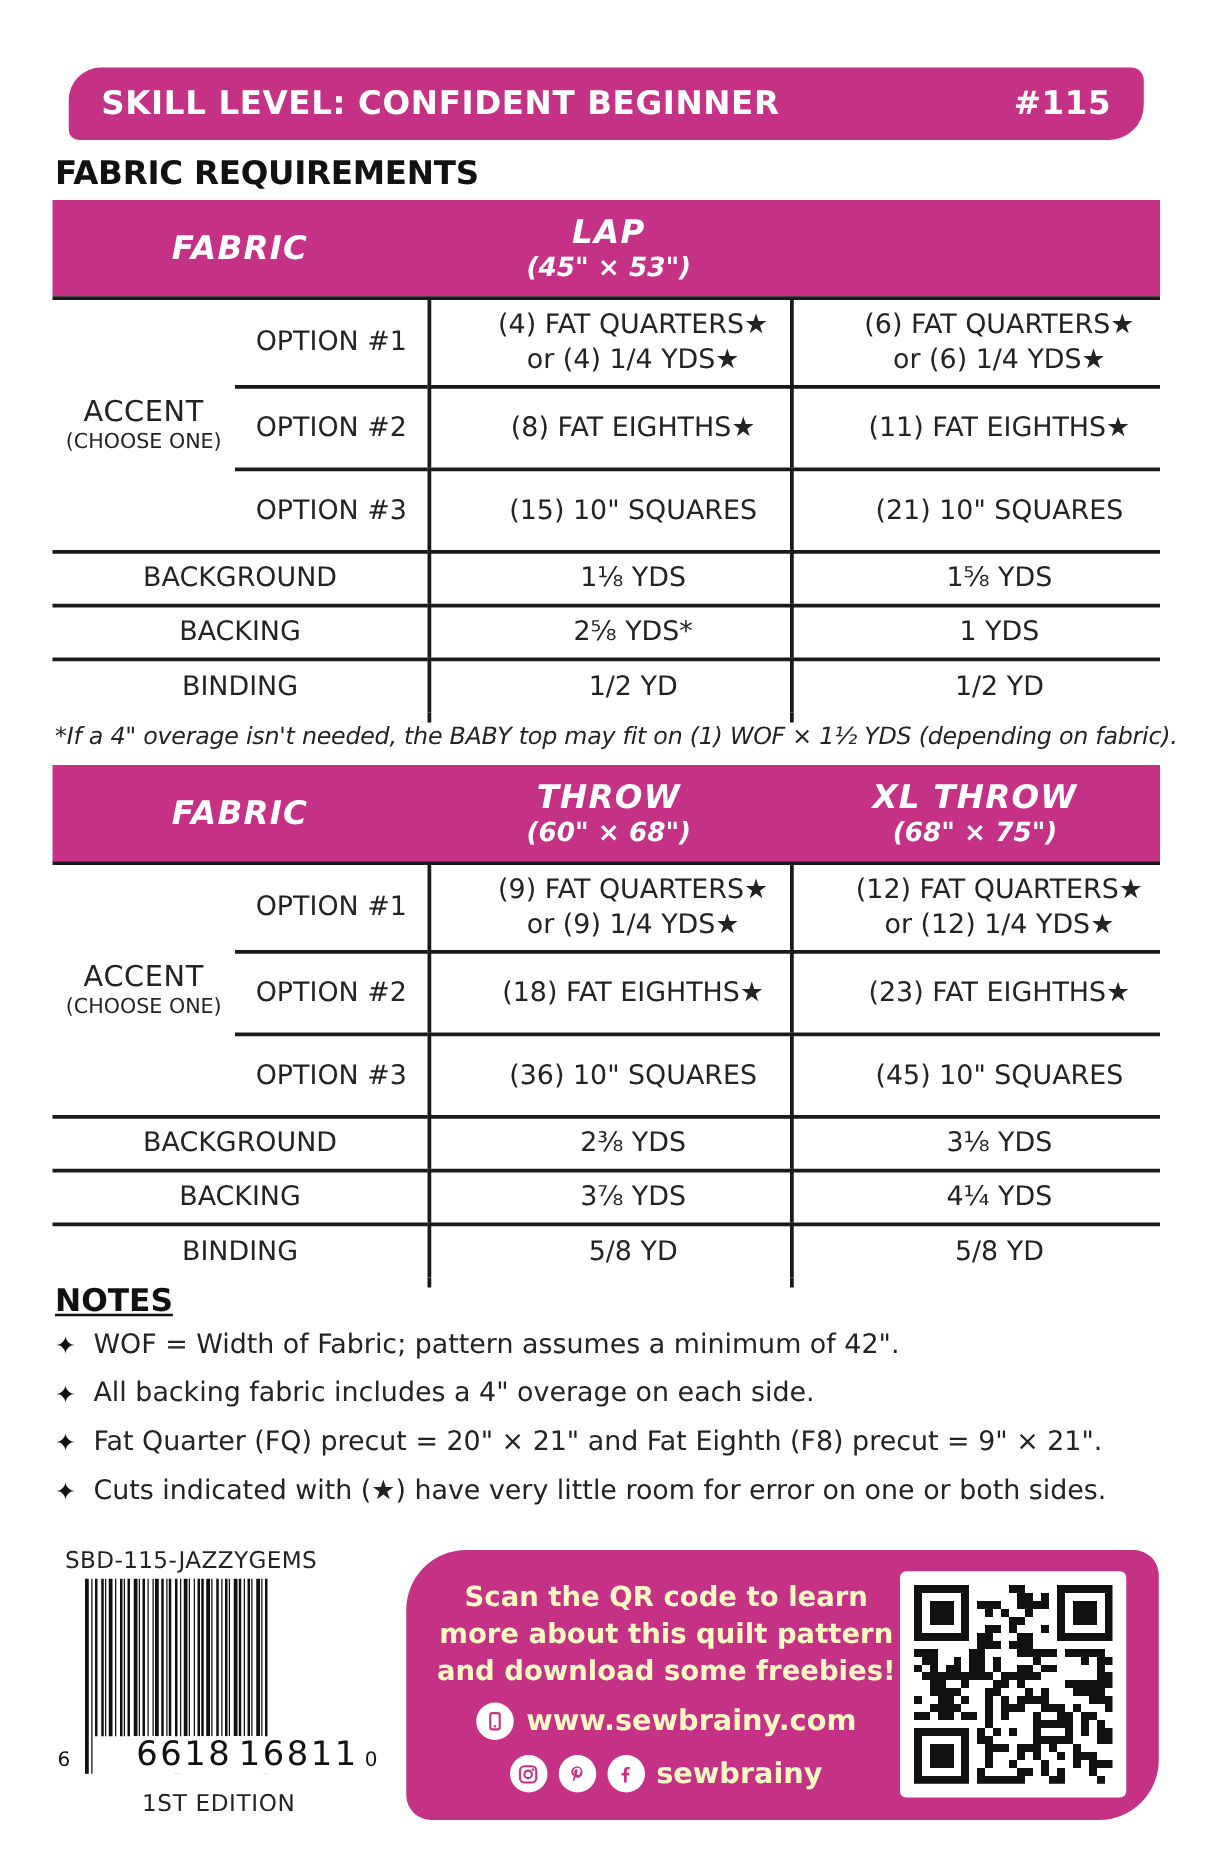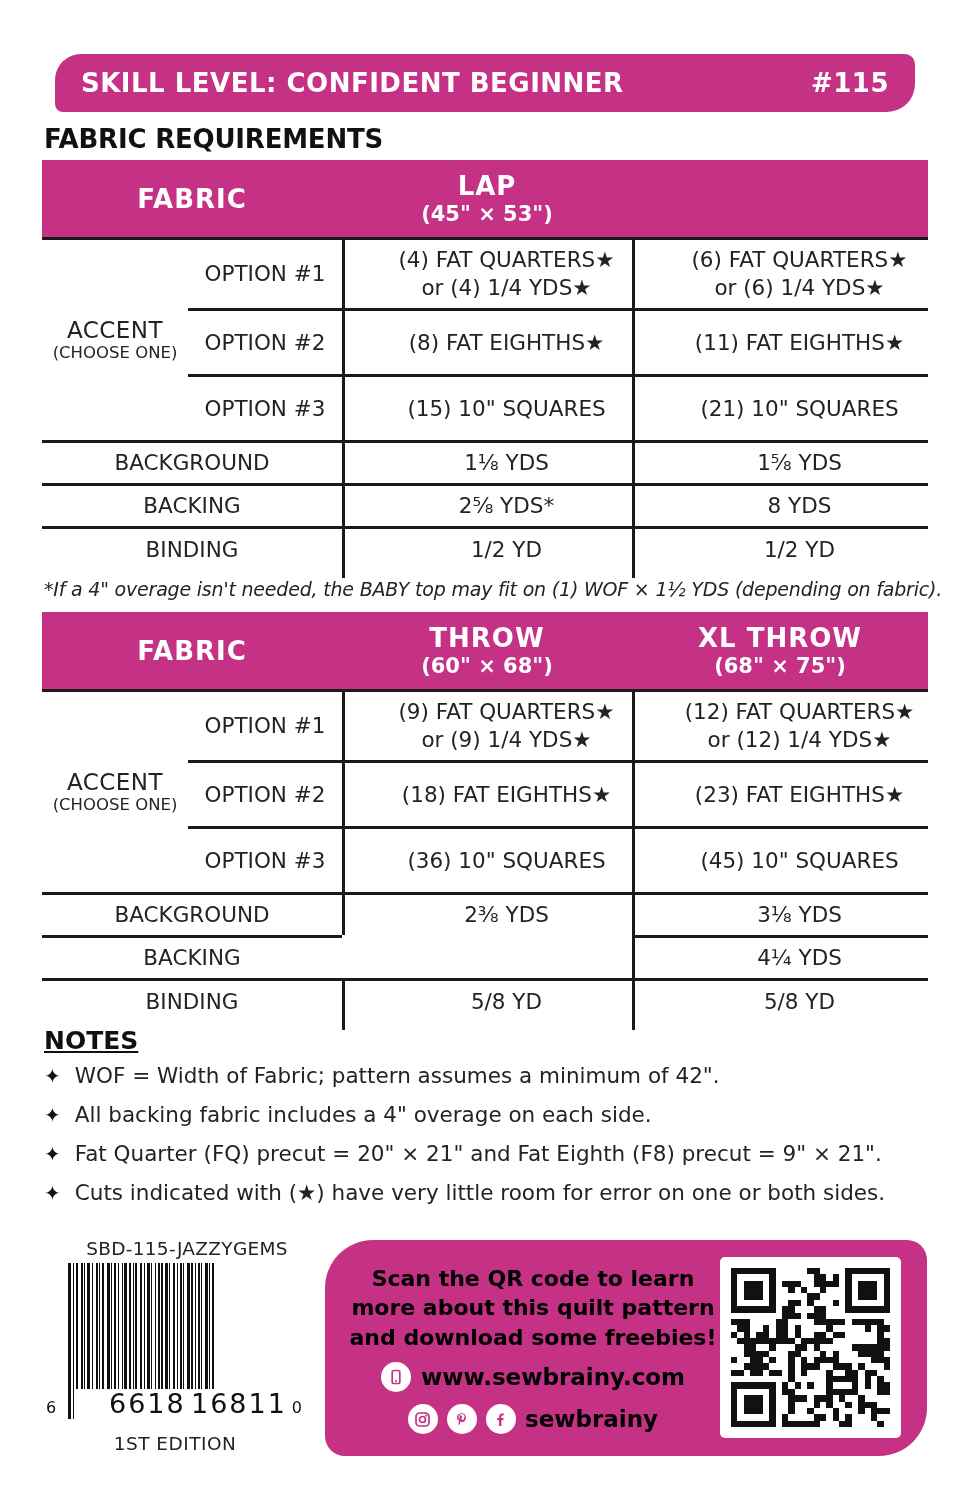--- a/index.html
+++ b/index.html
@@ -14,21 +14,21 @@
     padding:0 26px; color:#fff; font-weight:700; font-size:26px; letter-spacing:.5px; }
 
   .section-title { position:absolute; left:44px; top:124px; font-size:26px;
     font-weight:700; color:#111; letter-spacing:-.2px; }
 
   
   .ftable { position:absolute; left:42px; width:886px; }
   .t1 { top:160px; } .t2 { top:612px; }
   .fhead { height:77px; background:var(--accent); display:grid;
     grid-template-columns:300px 290px 296px; color:#fff; text-align:center; }
-  .hcell { display:flex; flex-direction:column; align-items:center; justify-content:center; gap:1px; }
+  .hcell { display:flex; flex-direction:column; align-items:center; justify-content:center; gap:1px;font-style:italic; }
   .hname { font-size:26px; font-weight:700; letter-spacing:1px; }
   .hsize { font-size:21px; font-weight:700; }
 
   .fbody { display:grid; grid-template-columns:146px 154px 290px 296px;
     grid-template-rows:68px 66px 66px 43px 43px 44px;
     border-top:3px solid var(--ink); position:relative; }
   .fbody::before, .fbody::after { content:""; position:absolute; width:3px; height:8px;
     bottom:-8px; background:var(--ink); }
   .fbody::before { left:300px; } .fbody::after { left:590px; }
   .cell { display:flex; align-items:center; justify-content:center; text-align:center;
@@ -46,35 +46,35 @@
     color:var(--txt); letter-spacing:-.2px; }
 
   
   .notes { position:absolute; left:44px; top:1026px; width:892px; }
   .notes-title { font-size:25px; font-weight:700; color:#111; margin-bottom:8px;text-decoration:underline; }
   .note-item { display:flex; align-items:flex-start; gap:14px; margin-bottom:12px; }
   .note-bullet { font-size:20px; color:#111; line-height:1.35; flex:0 0 auto; }
   .note-text { font-size:21.5px; color:var(--txt); line-height:1.25; }
 
   
-  .bc-label { position:absolute; left:70px; top:1238px; width:234px; text-align:center;
+  .bc-label { position:absolute; left:52px; top:1238px; width:234px; 
     font-size:18.5px; color:var(--txt); letter-spacing:.3px; }
   .barcode { position:absolute; left:68px; top:1263px; width:214px; height:156px; }
   .bar { position:absolute; top:0; background:#111; }
   .bc-digits { position:absolute; bottom:0; height:30px; display:flex; align-items:flex-end;
     background:#fff; padding:0 5px; font-size:27px; color:#111; letter-spacing:2px; }
   .bcd1 { left:36px; } .bcd2 { left:118px; }
   .bc-out { position:absolute; bottom:2px; font-size:16px; color:#111; }
   .bco-l { left:-22px; } .bco-r { right:-20px; }
   .edition { position:absolute; left:58px; top:1433px; width:234px; text-align:center;
     font-size:18.5px; color:var(--txt); letter-spacing:.5px; }
 
   
   .qr-box { position:absolute; left:325px; top:1240px; width:602px; height:216px;
-    background:var(--accent); border-radius:48px 20px 48px 20px; color:#000000; }
+    background:var(--accent); border-radius:48px 20px 48px 20px; color:#fef9c3; }
   .qr-msg { position:absolute; left:24px; top:24px; width:368px; text-align:center;
     font-size:22px; font-weight:700; line-height:1.33; white-space:pre-line; }
   .web-row { position:absolute; left:24px; top:122px; width:368px;
     display:flex; align-items:center; justify-content:center; gap:10px; }
   .social-row { position:absolute; left:24px; top:164px; width:368px;
     display:flex; align-items:center; justify-content:center; gap:9px; }
   .circle-ic { width:30px; height:30px; border-radius:50%; background:#fff;
     display:flex; align-items:center; justify-content:center; flex:0 0 auto; }
   .web-label, .social-label { font-size:23px; font-weight:700; }
   .qr-plate { position:absolute; right:26px; top:17px; width:181px; height:181px;
@@ -117,21 +117,21 @@
       <div class="cell c3 r2 vl bt">(8) FAT EIGHTHS★</div>
       <div class="cell c4 r2 vl bt">(11) FAT EIGHTHS★</div>
       <div class="cell c2 r3 bt">OPTION #3</div>
       <div class="cell c3 r3 vl bt">(15) 10" SQUARES</div>
       <div class="cell c4 r3 vl bt">(21) 10" SQUARES</div>
       <div class="cell lab r4 bt">BACKGROUND</div>
       <div class="cell c3 r4 vl bt">1⅛ YDS</div>
       <div class="cell c4 r4 vl bt">1⅝ YDS</div>
       <div class="cell lab r5 bt">BACKING</div>
       <div class="cell c3 r5 vl bt">2⅝ YDS*</div>
-      <div class="cell c4 r5 vl bt">8 YDS</div>
+      <div class="cell c4 r5 vl bt">1 YDS</div>
       <div class="cell lab r6 bt">BINDING</div>
       <div class="cell c3 r6 vl bt">1/2 YD</div>
       <div class="cell c4 r6 vl bt">1/2 YD</div>
     </div>
   </div>
 
   <div class="footnote">*If a 4" overage isn't needed, the BABY top may fit on (1) WOF × 1½ YDS (depending on fabric).</div>
 
   <div class="ftable t2">
     <div class="fhead">
@@ -160,20 +160,21 @@
       <div class="cell c2 r2 bt">OPTION #2</div>
       <div class="cell c3 r2 vl bt">(18) FAT EIGHTHS★</div>
       <div class="cell c4 r2 vl bt">(23) FAT EIGHTHS★</div>
       <div class="cell c2 r3 bt">OPTION #3</div>
       <div class="cell c3 r3 vl bt">(36) 10" SQUARES</div>
       <div class="cell c4 r3 vl bt">(45) 10" SQUARES</div>
       <div class="cell lab r4 bt">BACKGROUND</div>
       <div class="cell c3 r4 vl bt">2⅜ YDS</div>
       <div class="cell c4 r4 vl bt">3⅛ YDS</div>
       <div class="cell lab r5 bt">BACKING</div>
+      <div class="cell c3 r5 vl bt">3⅞ YDS</div>
       <div class="cell c4 r5 vl bt">4¼ YDS</div>
       <div class="cell lab r6 bt">BINDING</div>
       <div class="cell c3 r6 vl bt">5/8 YD</div>
       <div class="cell c4 r6 vl bt">5/8 YD</div>
     </div>
   </div>
 
   <div class="notes">
     <div class="notes-title">NOTES</div>
     <div class="note-item">

